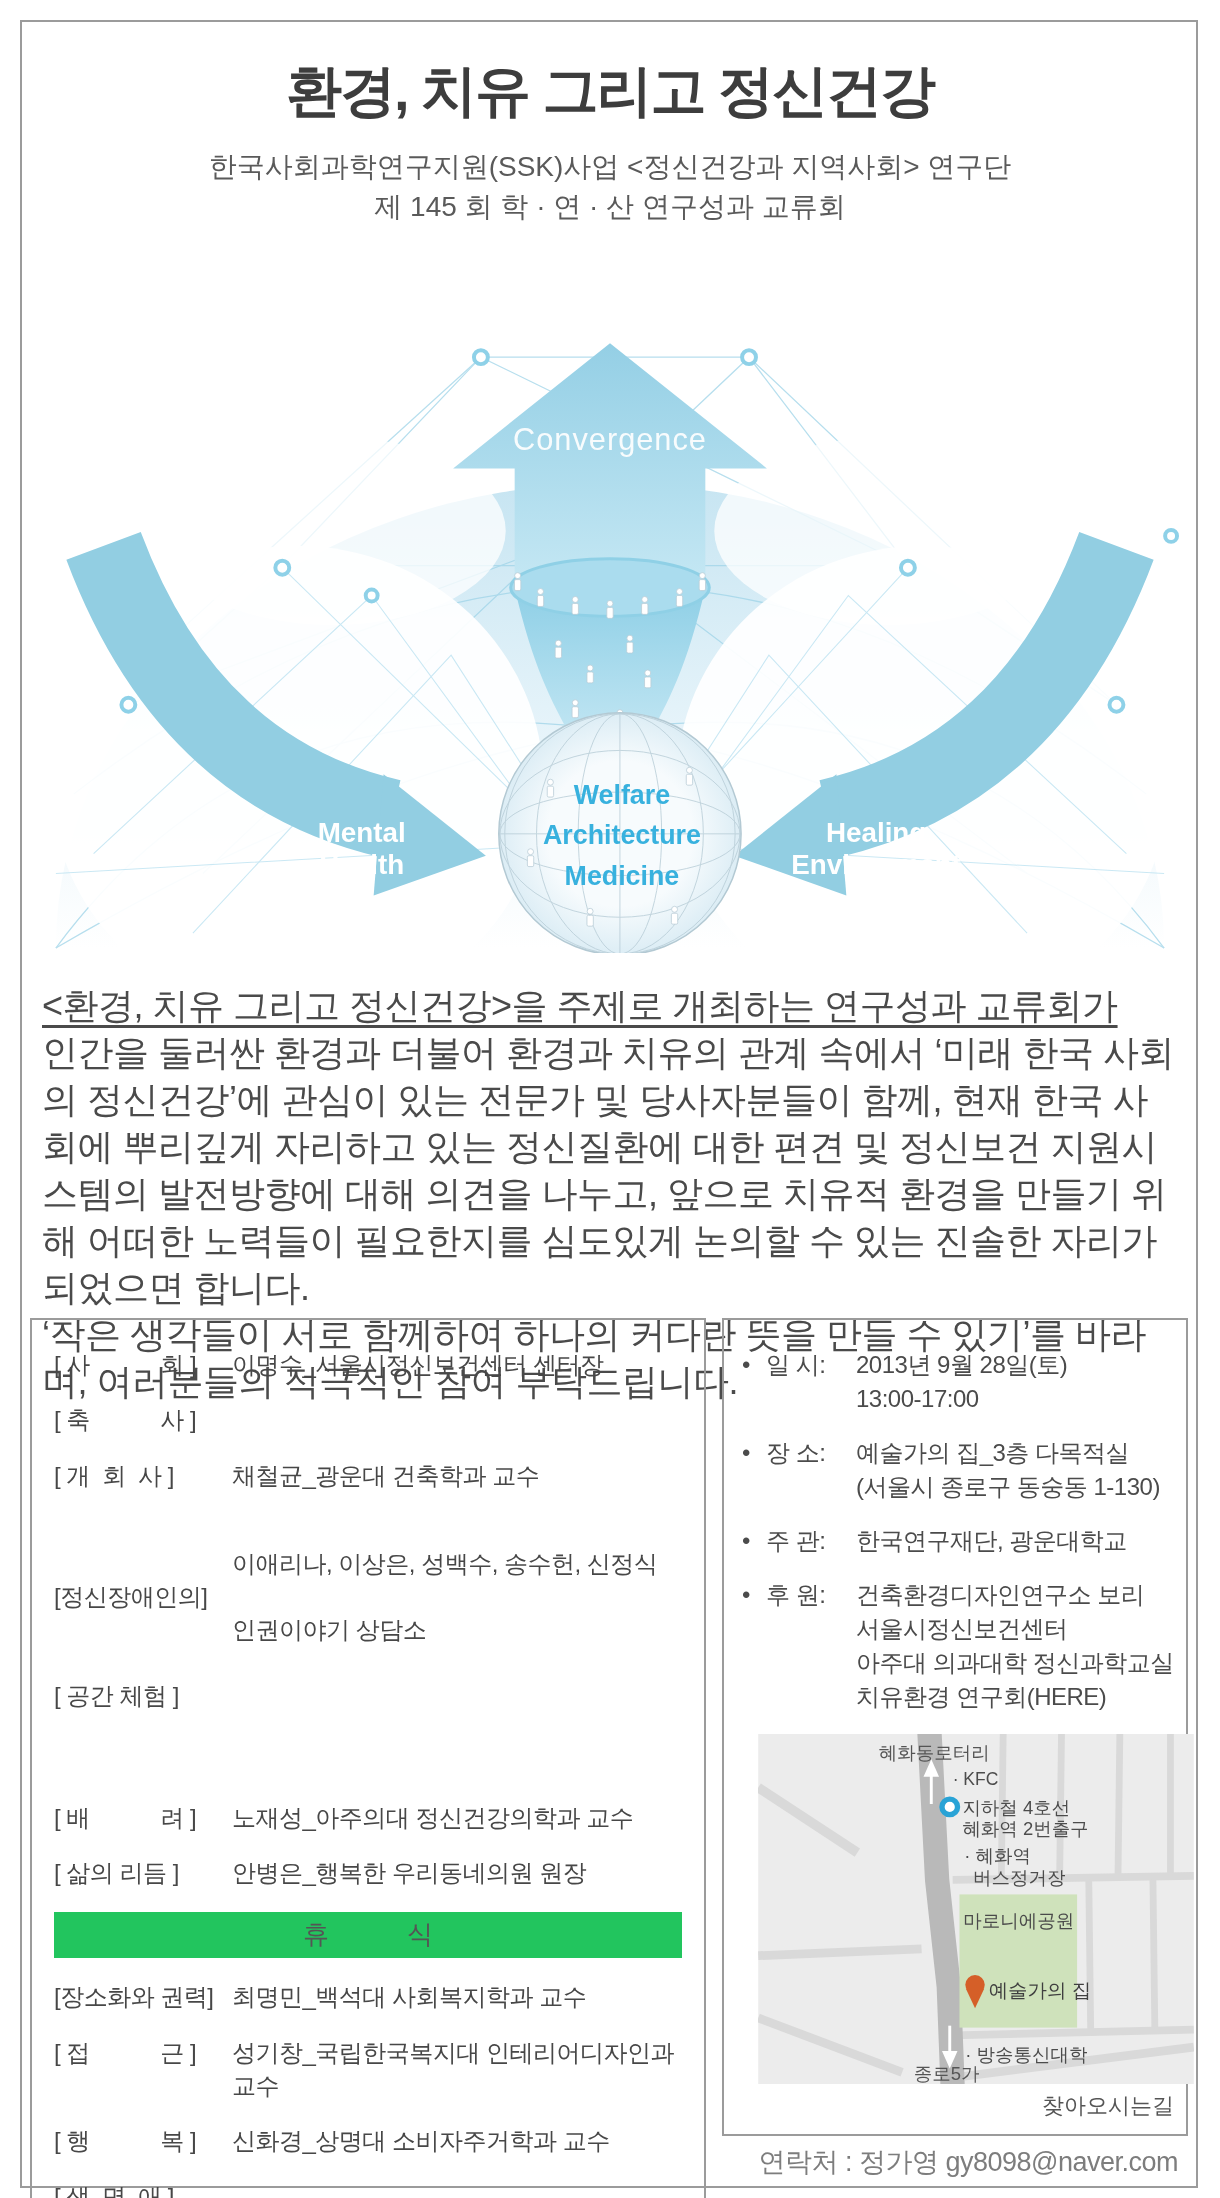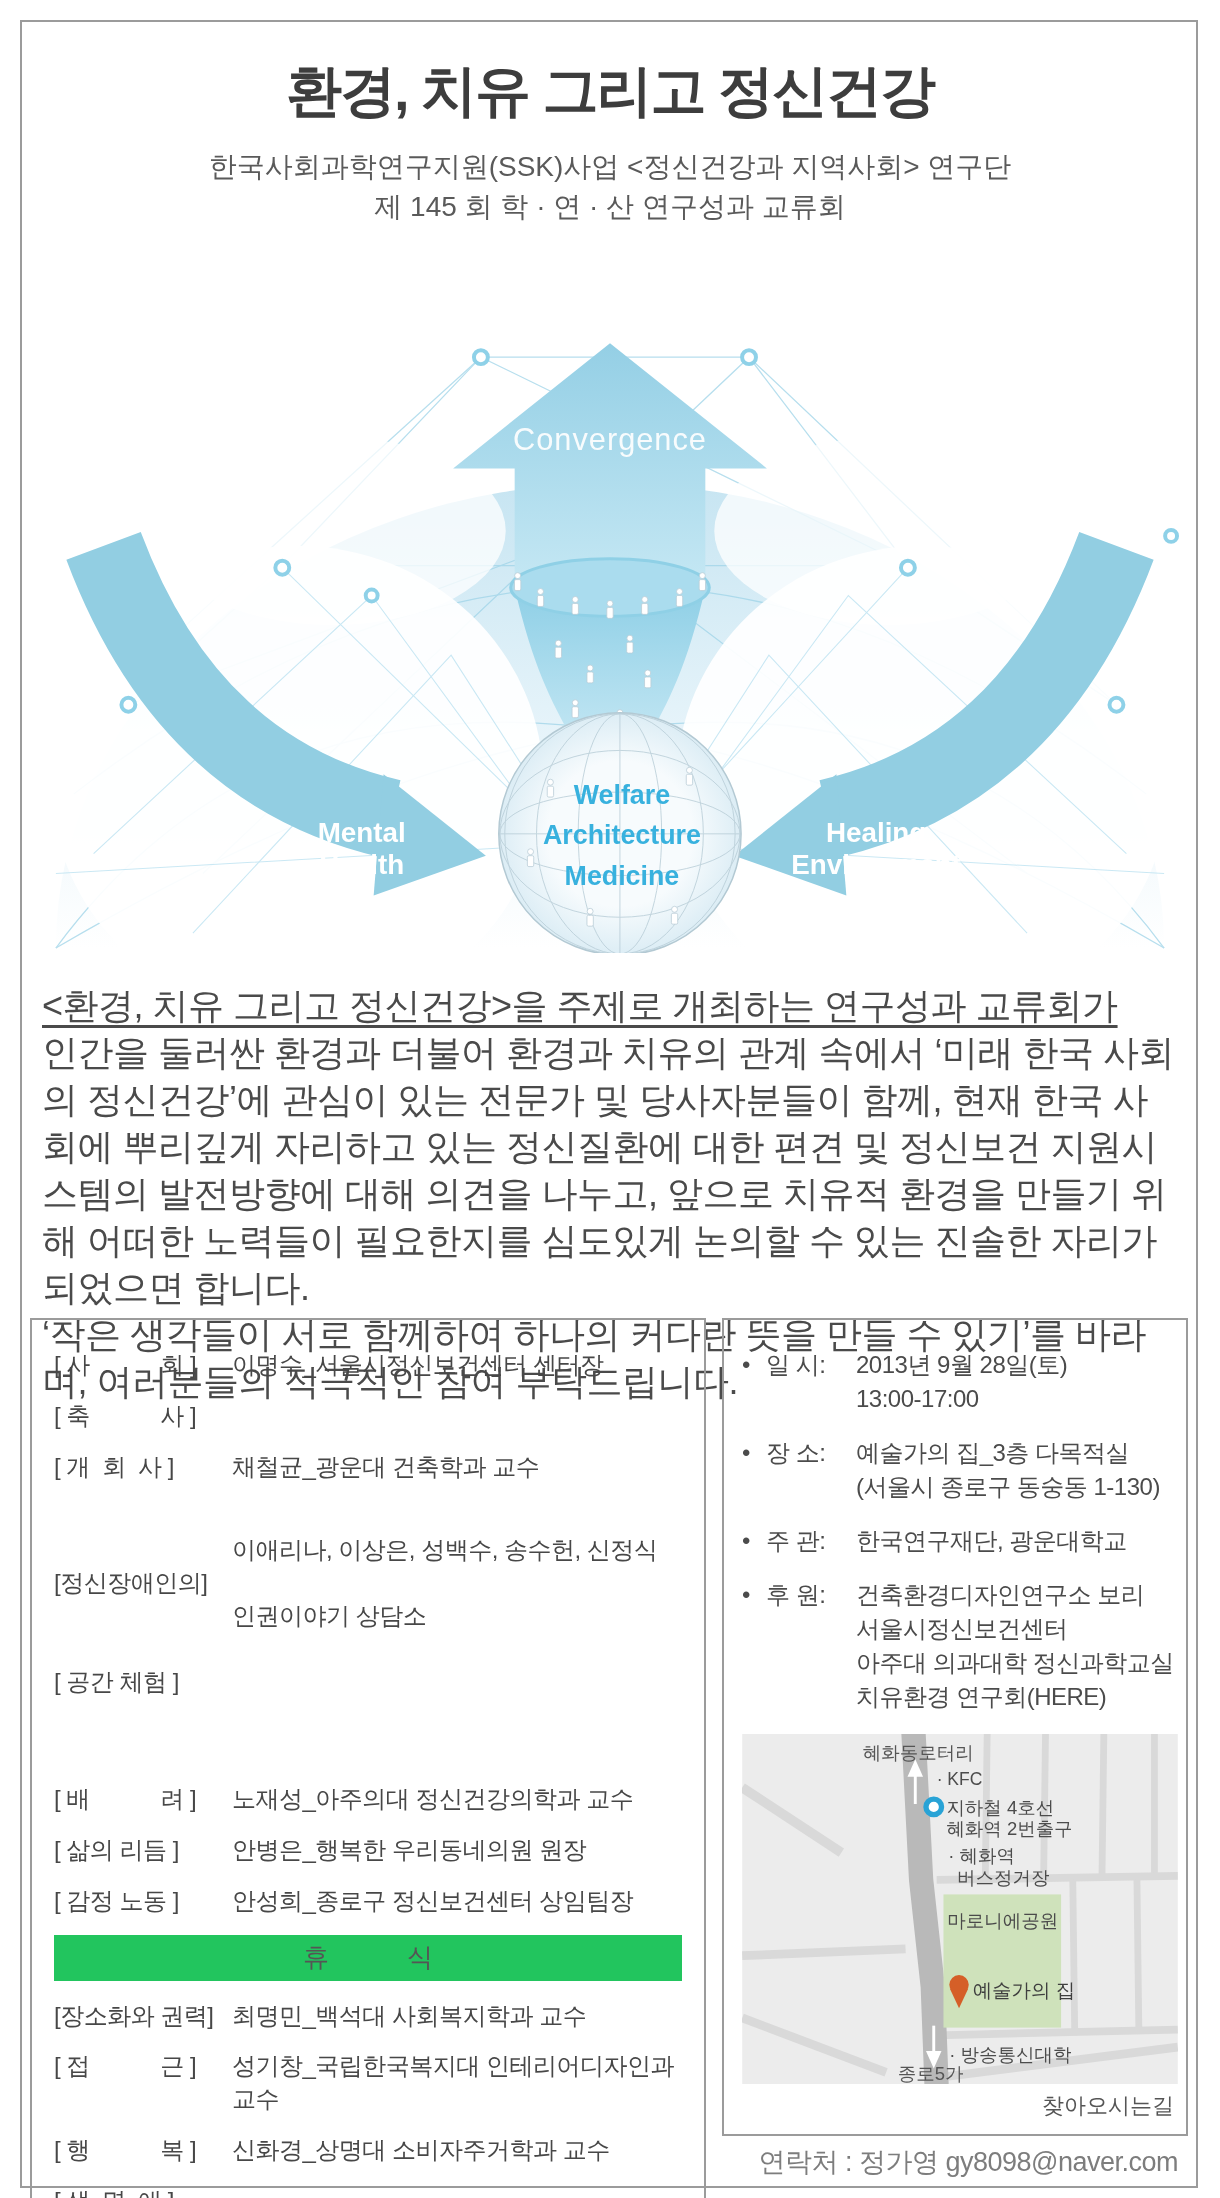--- a/index.html
+++ b/index.html
@@ -24,21 +24,21 @@
   .plabel{width:178px;flex:none;white-space:pre}
   .pvalue{flex:1;white-space:pre-line}
   .pbar{height:46px;background:#22c55e;display:flex;align-items:center;justify-content:center;
         font-size:26px;color:#555;white-space:pre;flex:none}
   .ibox{position:absolute;left:722px;top:1318px;width:466px;height:818px;
         border:2px solid #9b9b9b;box-sizing:border-box;padding:28px 8px 0 18px}
   .irow{display:flex;font-size:24px;color:#4b4b4b;line-height:34px;margin-bottom:20px;letter-spacing:-0.5px}
   .bullet{width:24px;flex:none}
   .ilabel{width:90px;flex:none;white-space:pre}
   .ilines{flex:1}
-  .mapwrap{margin-top:4px;margin-left:0}
+  .mapwrap{margin-top:4px;margin-left:16px}
   svg.map{display:block;width:436px;height:350px}
   svg.map text{font-family:"Liberation Sans","DejaVu Sans",sans-serif}
   .mapcap{text-align:right;font-size:22px;color:#555;margin-top:7px;padding-right:4px}
   .contact{position:absolute;right:42px;top:2144px;font-size:27px;color:#7d7d7d;letter-spacing:-0.5px}
 </style>
 </head>
 <body>
 
 <div class="frame"></div>
 
@@ -193,24 +193,20 @@
     </div>
   </div>
   <div class="prow">
     <div class="plabel"><div>[ 배　　　려 ]</div></div>
     <div class="pvalue"><div>노재성_아주의대 정신건강의학과 교수</div></div>
   </div>
   <div class="prow">
     <div class="plabel"><div>[ 삶의 리듬 ]</div></div>
     <div class="pvalue"><div>안병은_행복한 우리동네의원 원장</div></div>
   </div>
-  <div class="prow">
-    <div class="plabel"><div>[ 감정 노동 ]</div></div>
-    <div class="pvalue"><div>안성희_종로구 정신보건센터 상임팀장</div></div>
-  </div>
   <div class="pbar">휴　　　식</div>
   <div class="prow">
     <div class="plabel"><div>[장소화와 권력]</div></div>
     <div class="pvalue"><div>최명민_백석대 사회복지학과 교수</div></div>
   </div>
   <div class="prow">
     <div class="plabel"><div>[ 접　　　근 ]</div></div>
     <div class="pvalue"><div>성기창_국립한국복지대 인테리어디자인과 교수</div></div>
   </div>
   <div class="prow">

